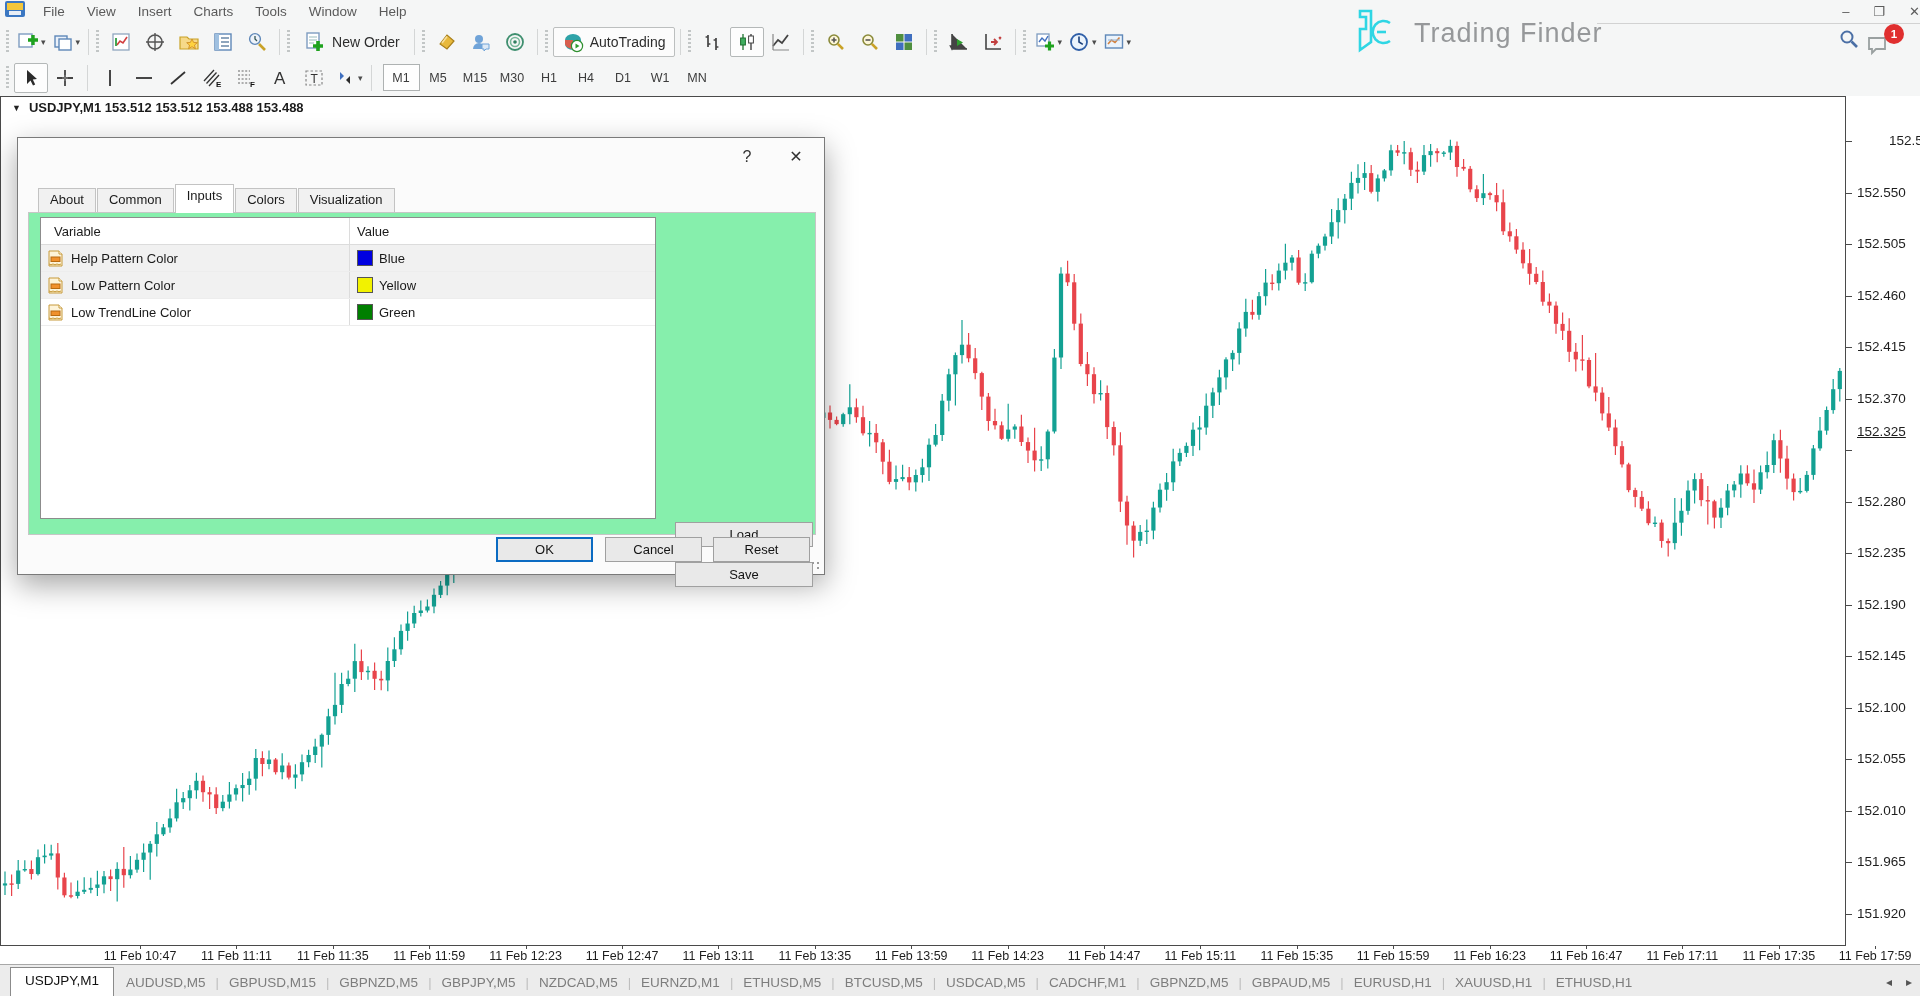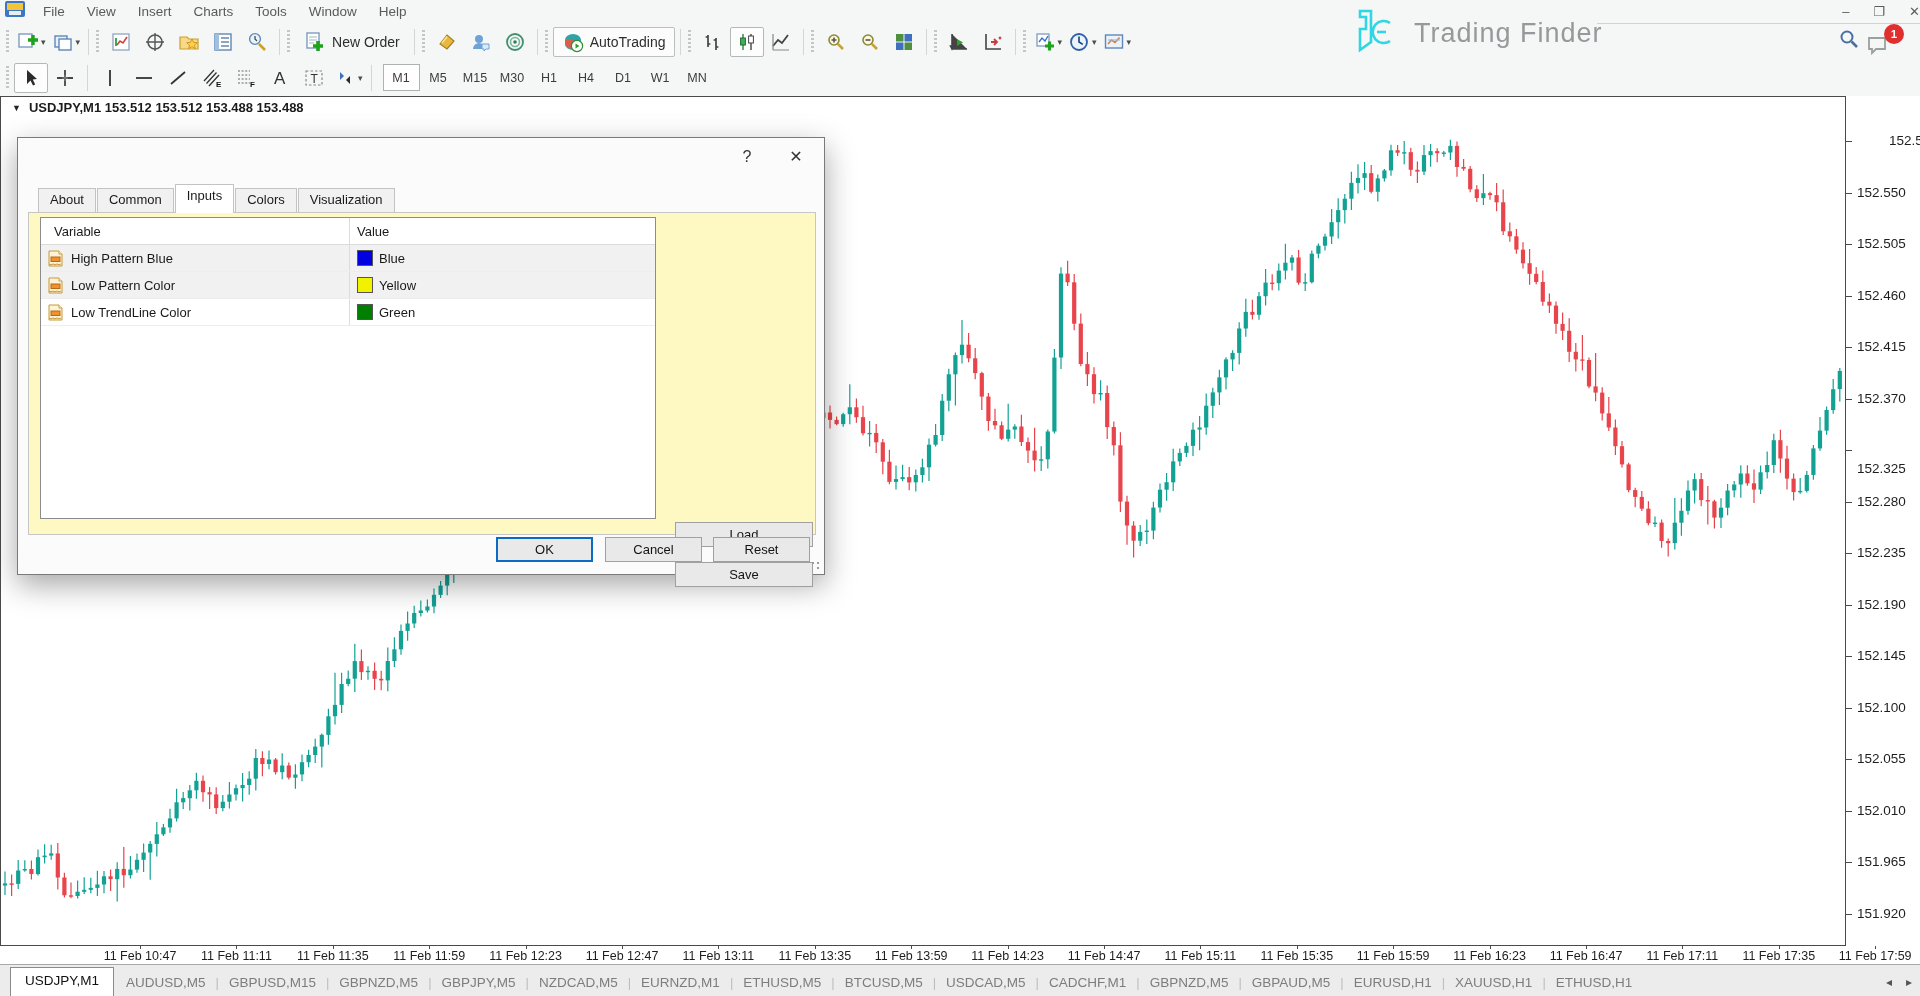--- a/index.html
+++ b/index.html
@@ -54,21 +54,21 @@
   
   #dialog{left:17px;top:137px;width:806px;height:436px;background:#fbfbfb;border:1px solid #7a7a7a;
           box-shadow:0 10px 28px rgba(0,0,0,.35);z-index:10;font-size:13px;color:#1a1a1a;}
   #dlg-titlebar{left:0;top:0;width:100%;height:42px;background:#ffffff;display:flex;align-items:center;}
   #dlg-title{padding-left:16px;font-size:14.5px;color:#111;}
   #dlg-help{position:absolute;right:66px;top:10px;font-size:16px;color:#333;width:22px;text-align:center;}
   #dlg-close{position:absolute;right:16px;top:9px;font-size:16px;color:#333;width:24px;text-align:center;}
   #dlg-tabs{position:absolute;left:20px;top:48px;display:flex;align-items:flex-end;height:27px;}
   .dtab{padding:3px 11px 4px;border:1px solid #c3c3c3;border-bottom:none;background:#f1f1f1;margin-right:1px;height:17px;}
   .dtab.active{background:#fff;height:21px;margin-top:-4px;position:relative;z-index:2;}
-  #dlg-page{position:absolute;left:10px;top:74px;width:786px;height:321px;background:#fef9c3;border:1px solid #c6c6c6;}
+  #dlg-page{position:absolute;left:10px;top:74px;width:786px;height:321px;background:#86efac;border:1px solid #c6c6c6;}
   #dlg-list{position:absolute;left:11px;top:4px;width:614px;height:300px;background:#fff;border:1px solid #8c8c8c;overflow:hidden;}
   .lrow{position:relative;height:26px;display:flex;align-items:center;border-bottom:1px solid #ededed;}
   .lrow.stripe{background:#f1f1f1;}
   .lrow.header{border-bottom:1px solid #dcdcdc;}
   .lcol-var{width:308px;display:flex;align-items:center;padding-left:6px;box-sizing:border-box;gap:7px;}
   .lcol-val{flex:1;display:flex;align-items:center;gap:6px;border-left:1px solid #dcdcdc;height:100%;padding-left:7px;}
   .lrow.header .lcol-var{padding-left:13px;}
   .swatch{width:14px;height:14px;border:1px solid #555;}
   .rowicon{width:17px;height:17px;flex:none;}
   #btn-load,#btn-save{position:absolute;left:646px;width:138px;height:25px;}
@@ -1032,21 +1032,21 @@
     <div class="plabel" style="top: 88.5px;">152.550</div>
     <div class="ptick" style="top: 148px;"></div>
     <div class="plabel" style="top: 140px;">152.505</div>
     <div class="ptick" style="top: 199.5px;"></div>
     <div class="plabel" style="top: 191.5px;">152.460</div>
     <div class="ptick" style="top: 251px;"></div>
     <div class="plabel" style="top: 243px;">152.415</div>
     <div class="ptick" style="top: 302.5px;"></div>
     <div class="plabel" style="top: 294.5px;">152.370</div>
     <div class="ptick" style="top: 354px;"></div>
-    <div class="plabel" style="top: 365px;">152.325</div>
+    <div class="plabel" style="top: 328px; text-decoration: underline;">152.325</div>
     <div class="ptick" style="top: 405.5px;"></div>
     <div class="plabel" style="top: 397.5px;">152.280</div>
     <div class="ptick" style="top: 457px;"></div>
     <div class="plabel" style="top: 449px;">152.235</div>
     <div class="ptick" style="top: 508.5px;"></div>
     <div class="plabel" style="top: 500.5px;">152.190</div>
     <div class="ptick" style="top: 560px;"></div>
     <div class="plabel" style="top: 552px;">152.145</div>
     <div class="ptick" style="top: 611.5px;"></div>
     <div class="plabel" style="top: 603.5px;">152.100</div>
@@ -1155,21 +1155,21 @@
 <div class="lcol-val">Value</div>
         </div>
         <div class="lrow stripe">
           <div class="lcol-var">
       <span class="rowicon"><svg width="17" height="17" viewBox="0 0 17 17">
                 <path d="M2 1 h10 l3 3 v12 h-13z" fill="#fdf3d8" stroke="#c79a3a"></path>
                 <path d="M12 1 v3 h3" fill="#fff" stroke="#c79a3a"></path>
                 <rect x="4" y="7" width="9" height="4.5" fill="#f0912d" stroke="#b86a10"></rect>
                 <path d="M2 14 q2 1.6 4 0 q2 1.6 4 0 q2 1.6 4 0" fill="none" stroke="#c79a3a"></path>
               </svg></span>
-      <span>High Pattern Blue</span>
+      <span>Help Pattern Color</span>
           </div>
     <div class="lcol-val">
             <span class="swatch" style="background:#0000e0"></span>
             <span>Blue</span>
           </div>
         </div>
         <div class="lrow stripe">
           <div class="lcol-var">
       <span class="rowicon"><svg width="17" height="17" viewBox="0 0 17 17">
                 <path d="M2 1 h10 l3 3 v12 h-13z" fill="#fdf3d8" stroke="#c79a3a"></path>

